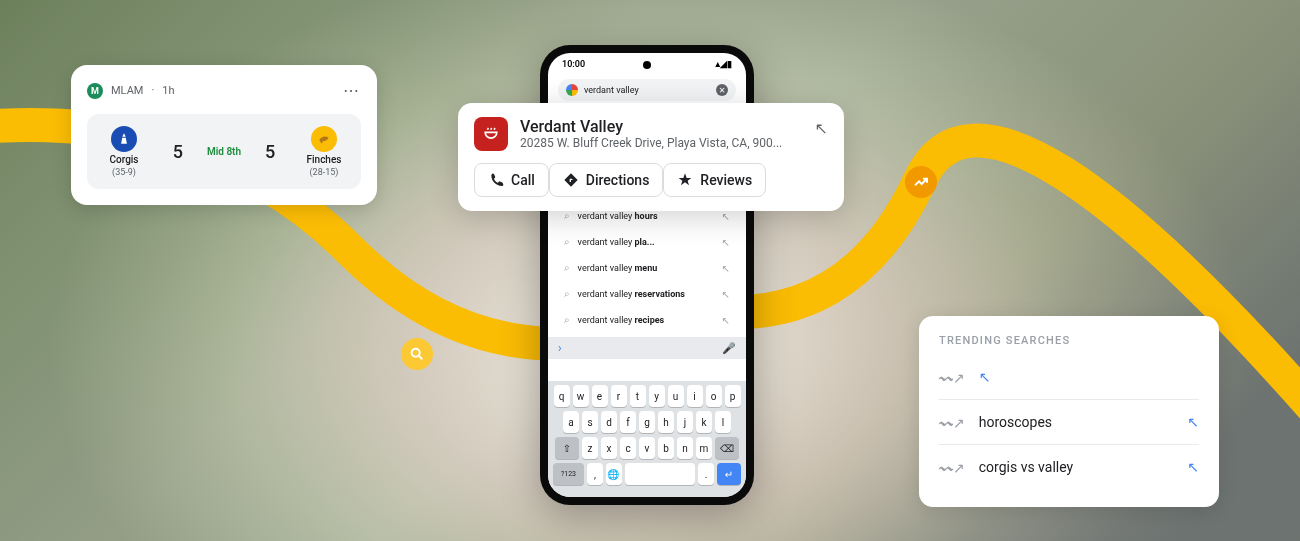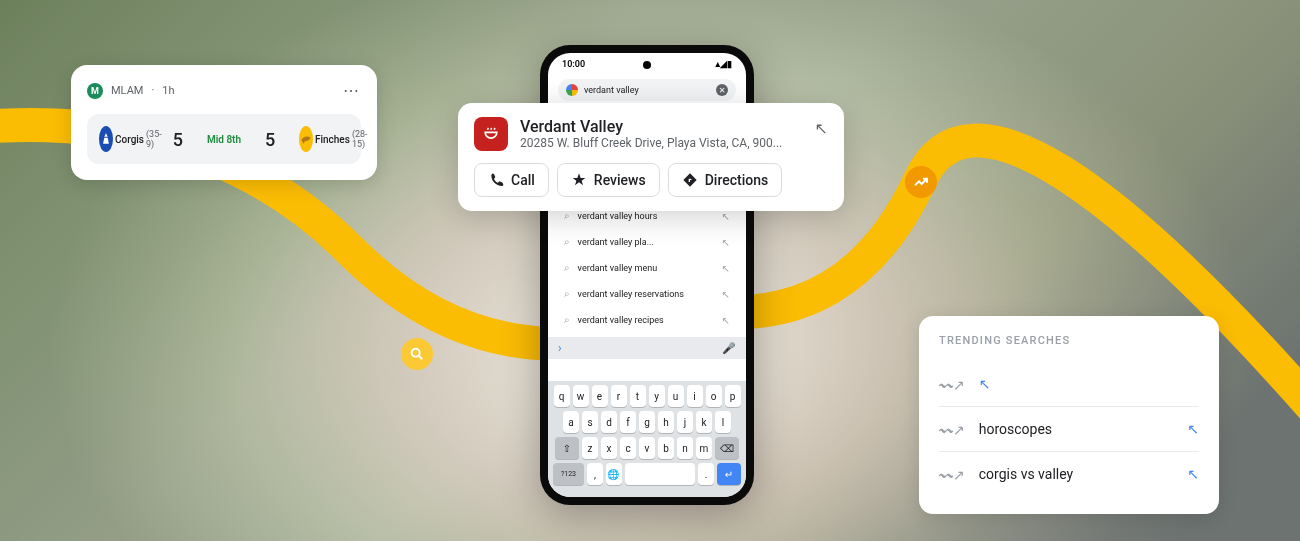--- a/index.html
+++ b/index.html
@@ -16,63 +16,63 @@
 .sc-teams-icon{width:56px;height:40px;border-radius:8px;overflow:hidden;position:relative;flex-shrink:0}
 .sc-teams-icon .tri1{position:absolute;inset:0;background:#1a4db3;clip-path:polygon(0 0,60% 0,40% 100%,0 100%)}
 .sc-teams-icon .tri2{position:absolute;inset:0;background:#fbbc04;clip-path:polygon(60% 0,100% 0,100% 100%,40% 100%)}
 .sc-teams-icon .ic{position:absolute;top:50%;transform:translateY(-50%);width:18px;height:18px;color:#fff}
 .sc-teams-icon .ic1{left:8px}
 .sc-teams-icon .ic2{right:6px;color:#b07818}
 .sc-meta{display:flex;align-items:center;gap:8px;font-size:11px;color:#5f6368;margin-bottom:14px}
 .sc-badge{width:16px;height:16px;border-radius:50%;background:#1a8c5a;display:flex;align-items:center;justify-content:center;color:#fff;font-size:9px;font-weight:700}
 .sc-dots{margin-left:auto;font-size:16px;color:#5f6368;letter-spacing:2px;cursor:pointer}
 .sc-score{background:#f1f3f4;border-radius:12px;padding:12px;display:flex;align-items:center;justify-content:space-between}
-.sc-team{display:flex;align-items:center;gap:2px;width:50px}
+.sc-team{display:flex;flex-direction:column;align-items:center;gap:2px;width:50px}
 .sc-team-icon{width:26px;height:26px;border-radius:50%;display:flex;align-items:center;justify-content:center;color:#fff}
 .sc-team-icon.blue{background:#1a4db3}
 .sc-team-icon.yellow{background:#fbbc04;color:#b07818}
 .sc-team-name{font-size:10px;color:#202124;font-weight:500}
 .sc-team-rec{font-size:9px;color:#5f6368}
 .sc-pts{font-size:18px;font-weight:500;color:#202124}
 .sc-status{font-size:10px;font-weight:600;color:#1e8e3e}
 .phone{position:absolute;left:540px;top:45px;width:214px;height:460px;background:#0a0a0a;border-radius:30px;padding:8px;box-shadow:0 10px 40px rgba(0,0,0,.3)}
 .phone-screen{width:100%;height:100%;background:#fff;border-radius:22px;overflow:hidden;position:relative}
 .ph-status{display:flex;justify-content:space-between;align-items:center;padding:6px 14px;font-size:9px;font-weight:600;color:#000}
 .ph-notch{position:absolute;top:8px;left:50%;transform:translateX(-50%);width:8px;height:8px;background:#000;border-radius:50%}
 .ph-search{margin:4px 10px;display:flex;align-items:center;gap:6px;padding:5px 8px;border-radius:16px;background:#f1f3f4}
 .ph-glogo{width:12px;height:12px;background:conic-gradient(#ea4335 0 25%,#fbbc04 25% 50%,#34a853 50% 75%,#4285f4 75% 100%);border-radius:50%}
 .ph-input{flex:1;border:none;background:none;font-size:9px;color:#202124;outline:none}
 .ph-clear{width:12px;height:12px;background:#5f6368;border-radius:50%;color:#fff;font-size:8px;display:flex;align-items:center;justify-content:center;cursor:pointer}
 .ph-suggest{padding:4px 0}
 .ph-sug-item{display:flex;align-items:center;gap:8px;padding:7px 16px;font-size:9px;color:#202124}
 .ph-sug-item .mag{color:#9aa0a6;font-size:10px}
-.ph-sug-item .txt b{font-weight:400}
+.ph-sug-item .txt b{font-weight:700}
 .ph-sug-item .arr{margin-left:auto;color:#9aa0a6;font-size:10px}
 .ph-kbrow{display:flex;align-items:center;padding:4px 10px;gap:8px;background:#e8eaed}
 .ph-kbrow .chev{color:#4285f4;font-size:12px}
 .ph-kbrow .mic{margin-left:auto;color:#5f6368;font-size:11px}
 .ph-kb{background:#DFE2E5;padding:4px 3px 8px;position:absolute;bottom:0;left:0;right:0}
 .kb-row{display:flex;gap:3px;justify-content:center;margin-bottom:4px}
 .kb-key{background:#fff;border-radius:4px;width:16px;height:22px;display:flex;align-items:center;justify-content:center;font-size:10px;color:#202124;box-shadow:0 1px 0 rgba(0,0,0,.2)}
 .kb-key.wide{width:24px;background:#bdc1c6}
 .kb-key.space{width:70px}
 .kb-key.num{background:#bdc1c6;font-size:7px;width:31px}
 .kb-key.enter{background:#4285f4;color:#fff;width:24px}
 .place-card{position:absolute;left:458px;top:103px;width:386px;background:#fff;border-radius:14px;padding:14px 16px;box-shadow:0 6px 30px rgba(0,0,0,.18);z-index:5}
 .pc-head{display:flex;gap:12px;margin-bottom:12px}
 .pc-icon{width:34px;height:34px;background:#c5221f;border-radius:8px;display:flex;align-items:center;justify-content:center;color:#fff;flex-shrink:0}
 .pc-info{flex:1;min-width:0}
 .pc-name{font-size:16px;font-weight:500;color:#202124}
 .pc-addr{font-size:12px;color:#5f6368;white-space:nowrap;overflow:hidden;text-overflow:ellipsis}
 .pc-arr{color:#5f6368;font-size:16px;margin-top:2px}
-.pc-actions{display:flex;gap:8px}
+.pc-actions{display:flex;}
 .pc-btn{display:flex;align-items:center;gap:7px;padding:8px 13px;border:1px solid #dadce0;border-radius:8px;background:#fff;font-size:14px;font-weight:500;color:#202124;cursor:pointer}
 .pc-btn svg{width:16px;height:16px}
 .trend-card{position:absolute;left:919px;top:316px;width:300px;background:#fff;border-radius:14px;padding:18px 20px;box-shadow:0 4px 20px rgba(0,0,0,.12)}
-.tc-title{font-size:11px;font-weight:500;color:#9aa0a6;letter-spacing:1.2px;margin-bottom:15px}
+.tc-title{font-size:11px;font-weight:500;color:#9aa0a6;letter-spacing:1.2px;margin-bottom:8px}
 .tc-item{display:flex;align-items:center;gap:14px;padding:12px 0;border-bottom:1px solid #e8eaed;cursor:pointer}
 .tc-item:last-child{border-bottom:none}
 .tc-trend-ic{color:#9aa0a6;font-size:14px}
 .tc-text{flex:1;font-size:14px;color:#202124}
 .tc-arr{color:#4285f4;font-size:14px}
 </style>
 </head>
 <body>
 
 <div class="bg"></div>
@@ -235,29 +235,29 @@
   </div>
   <div class="pc-actions">
     <button class="pc-btn">
         <svg viewBox="0 0 24 24" fill="currentColor">
           <path d="M6 2l3 1 2 5-2 2c1 3 3 5 6 6l2-2 5 2 1 3c0 1-1 2-2 2-9 0-16-7-16-16 0-1 1-2 2-2z"></path>
         </svg>
         <span>Call</span>
       </button>
     <button class="pc-btn">
         <svg viewBox="0 0 24 24" fill="currentColor">
-          <path d="M12 2l2.5 7h7l-5.5 4 2 7-6-4.5-6 4.5 2-7-5.5-4h7z"></path>
-        </svg>
-        <span>Reviews</span>
+          <path d="M12 2l10 10-10 10L2 12z M10 10v5h2v-3h3l-2-2z"></path>
+        </svg>
+        <span>Directions</span>
       </button>
     <button class="pc-btn">
         <svg viewBox="0 0 24 24" fill="currentColor">
-          <path d="M12 2l10 10-10 10L2 12z M10 10v5h2v-3h3l-2-2z"></path>
-        </svg>
-        <span>Directions</span>
+          <path d="M12 2l2.5 7h7l-5.5 4 2 7-6-4.5-6 4.5 2-7-5.5-4h7z"></path>
+        </svg>
+        <span>Reviews</span>
       </button>
   </div>
 </div>
 
 <div class="trend-card">
   <div class="tc-title">TRENDING SEARCHES</div>
   <div id="tc-list">
       <div class="tc-item">
         <span class="tc-trend-ic">〰↗</span>
         <span class="tc-arr">↖</span>

